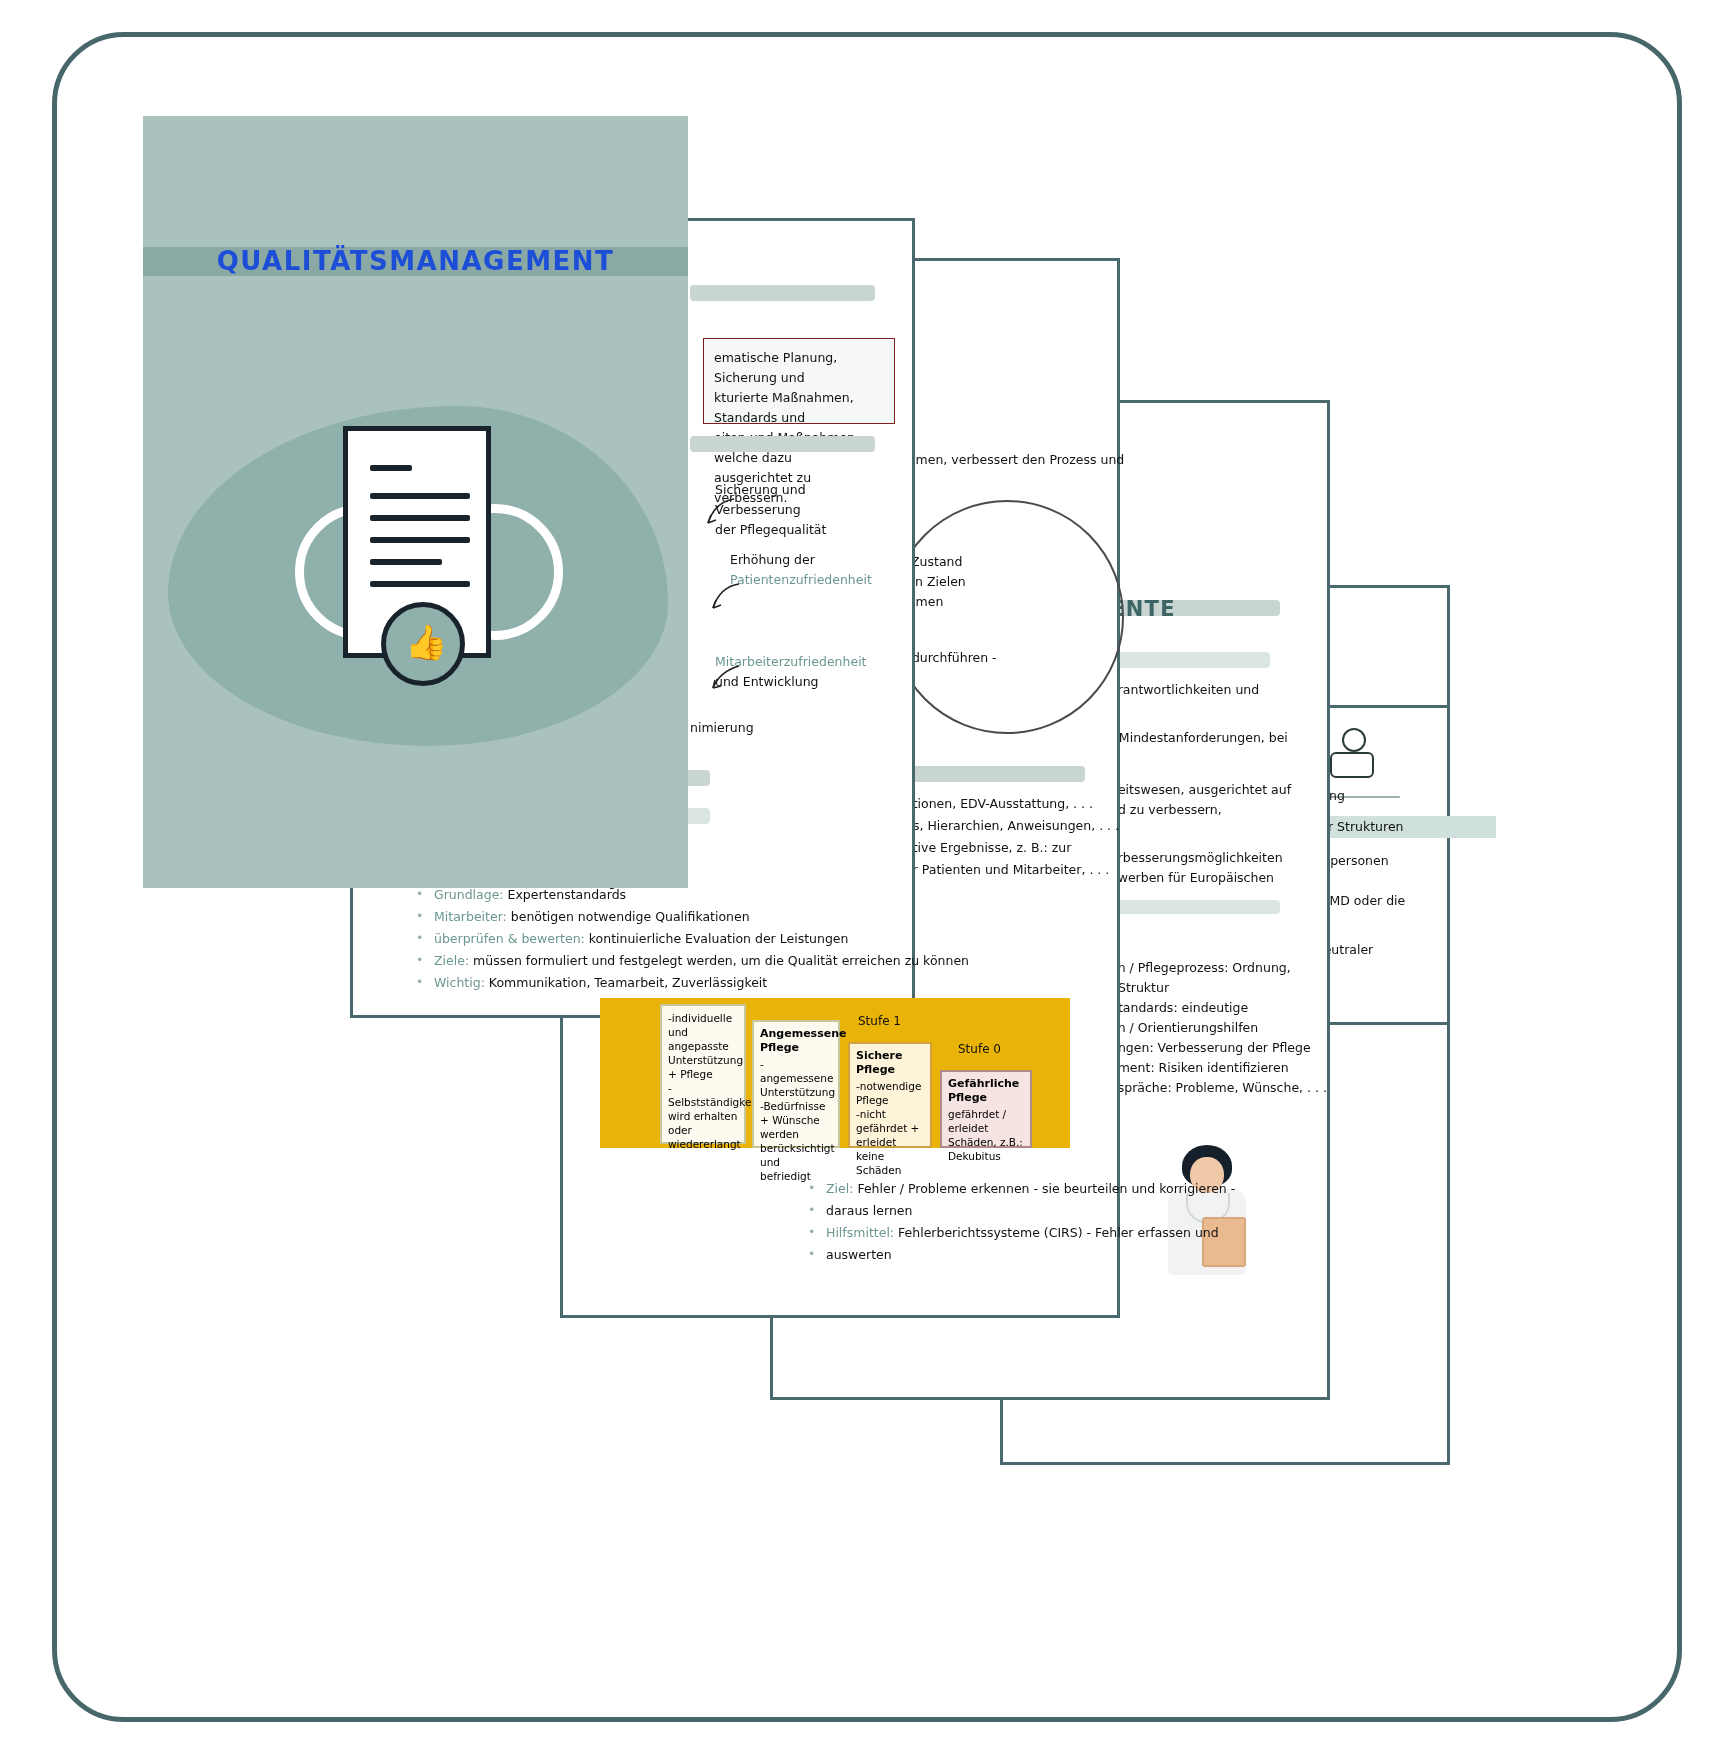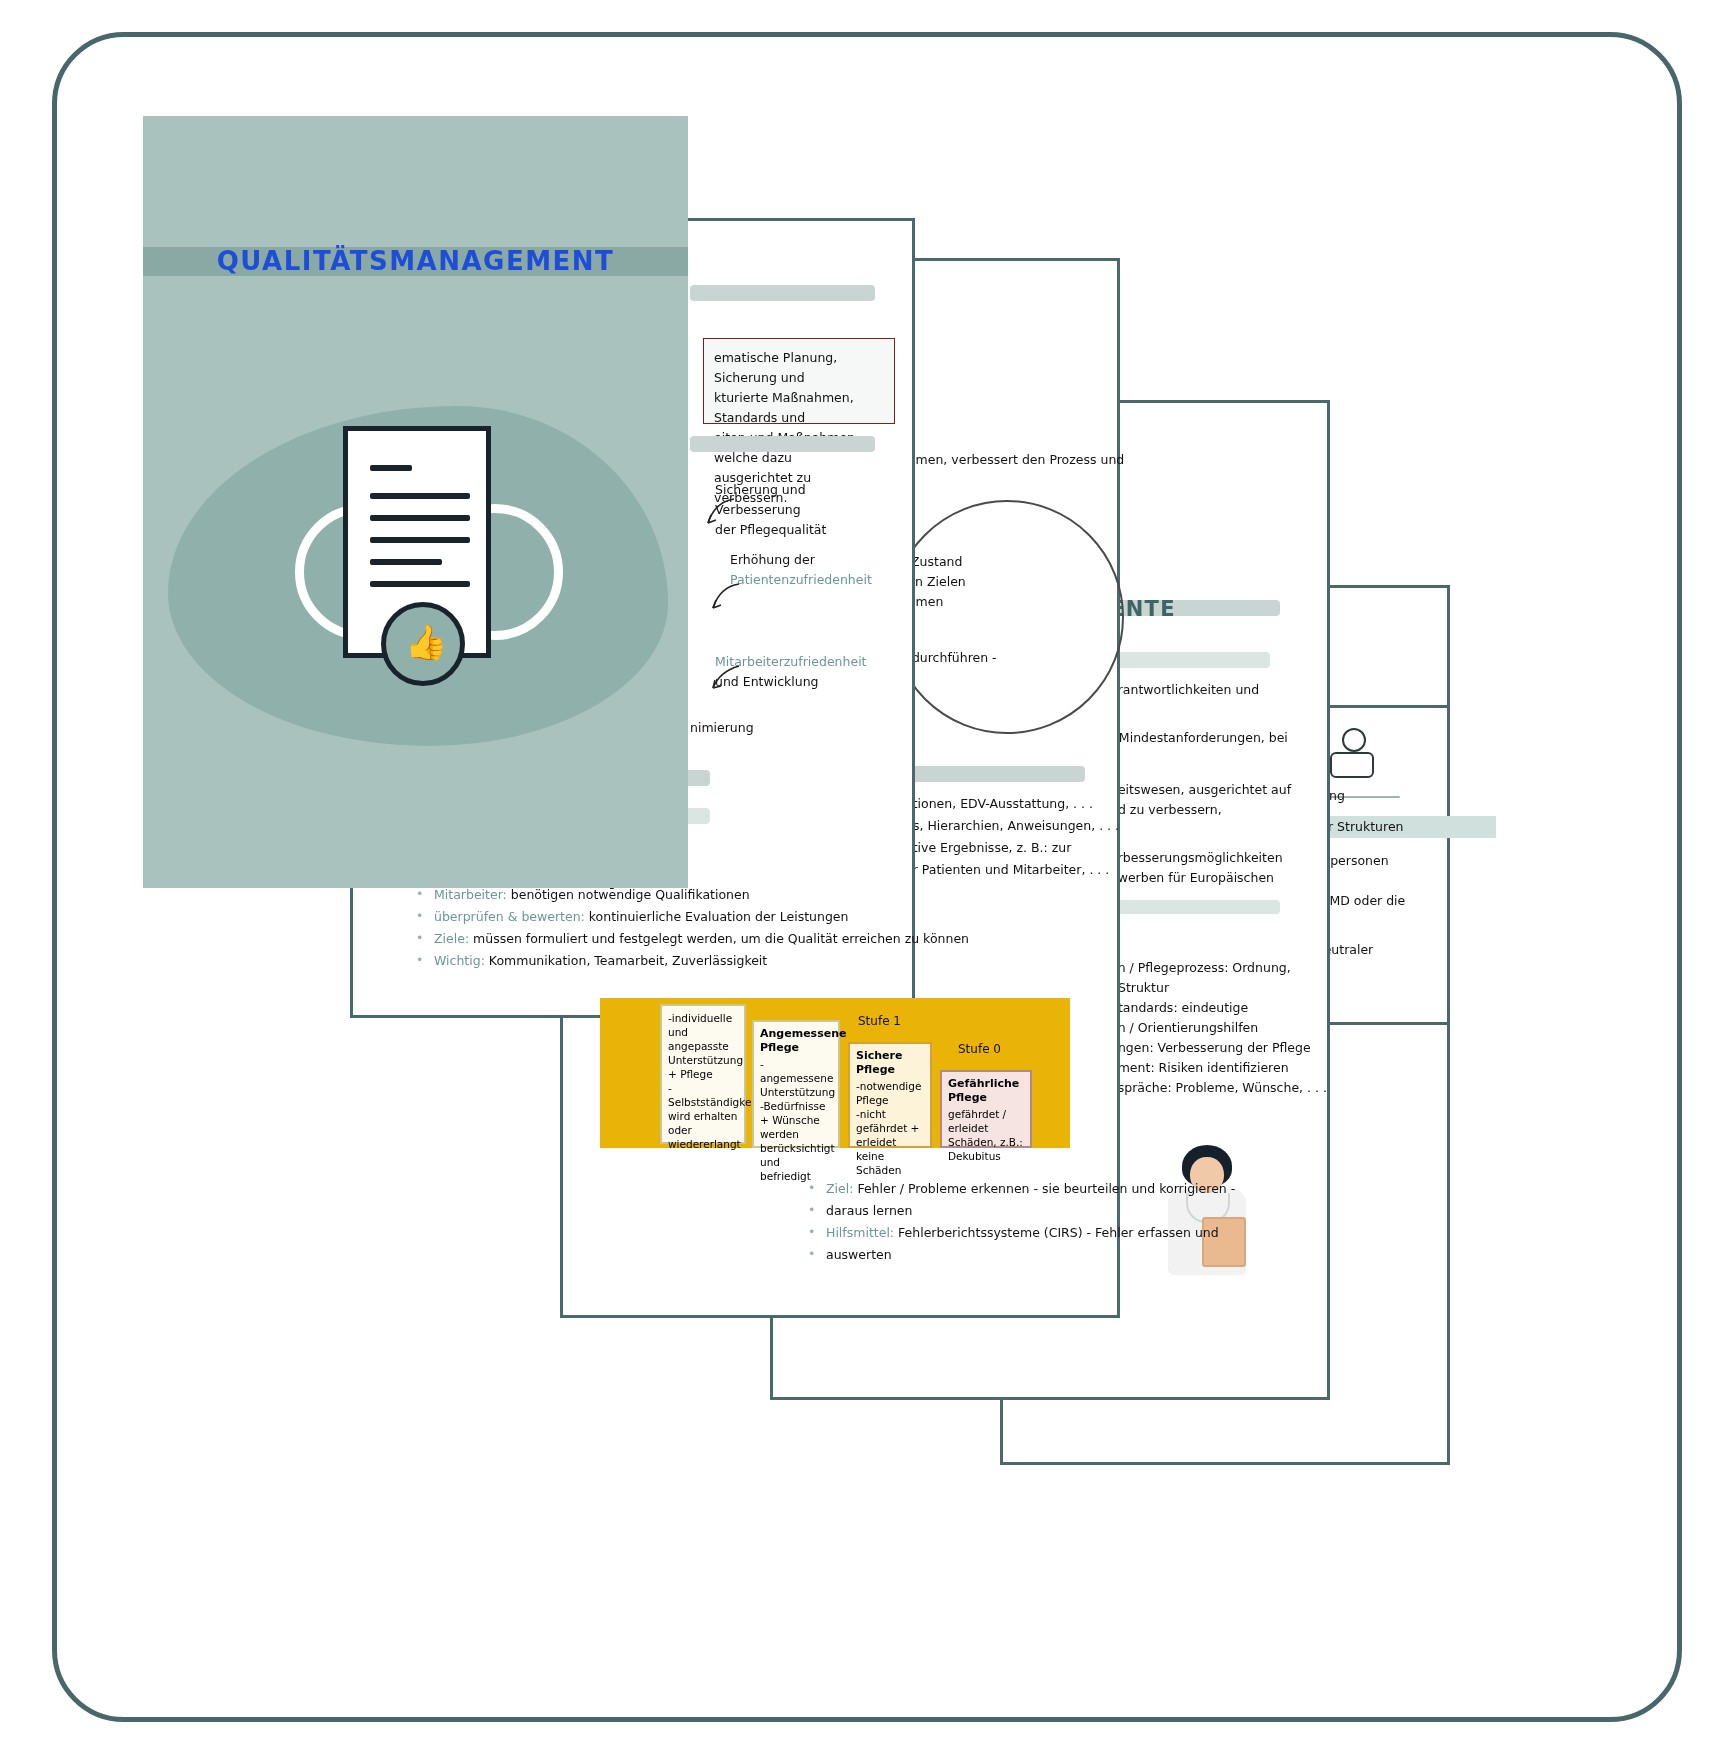--- a/index.html
+++ b/index.html
@@ -193,20 +193,21 @@
 
   <div class="para g" style="left:690px;top:718px;">nimierung</div>
 
   <div class="hbar" style="left:600px;top:770px;width:110px;"></div>
   <div class="htitle" style="left:660px;top:766px;">N</div>
   <div class="hbar lite" style="left:600px;top:808px;width:110px;"></div>
   <div class="para" style="left:408px;top:848px;">r</div>
   <div class="para" style="left:555px;top:872px;">sicherung)</div>
 
   <ul class="ul" style="left:408px;top:884px;">
+    <li><span class="g">Grundlage:</span> <span>Expertenstandards</span></li>
     <li><span class="g">Mitarbeiter:</span> <span>benötigen notwendige Qualifikationen</span></li>
     <li><span class="g">überprüfen &amp; bewerten:</span> <span>kontinuierliche Evaluation der Leistungen</span></li>
     <li><span class="g">Ziele:</span> <span>müssen formuliert und festgelegt werden, um die Qualität erreichen zu können</span></li>
     <li><span class="g">Wichtig:</span> <span>Kommunikation, Teamarbeit, Zuverlässigkeit</span></li>
   </ul>
 
   <div class="stair">
     <div class="sbox" style="left:60px;top:6px;width:86px;height:140px;border-color:#c9c79a;background:#fdfbef;">
       <span style="white-space:pre-line;">-individuelle und angepasste Unterstützung + Pflege
 -Selbstständigkeit wird erhalten oder wiedererlangt</span>

